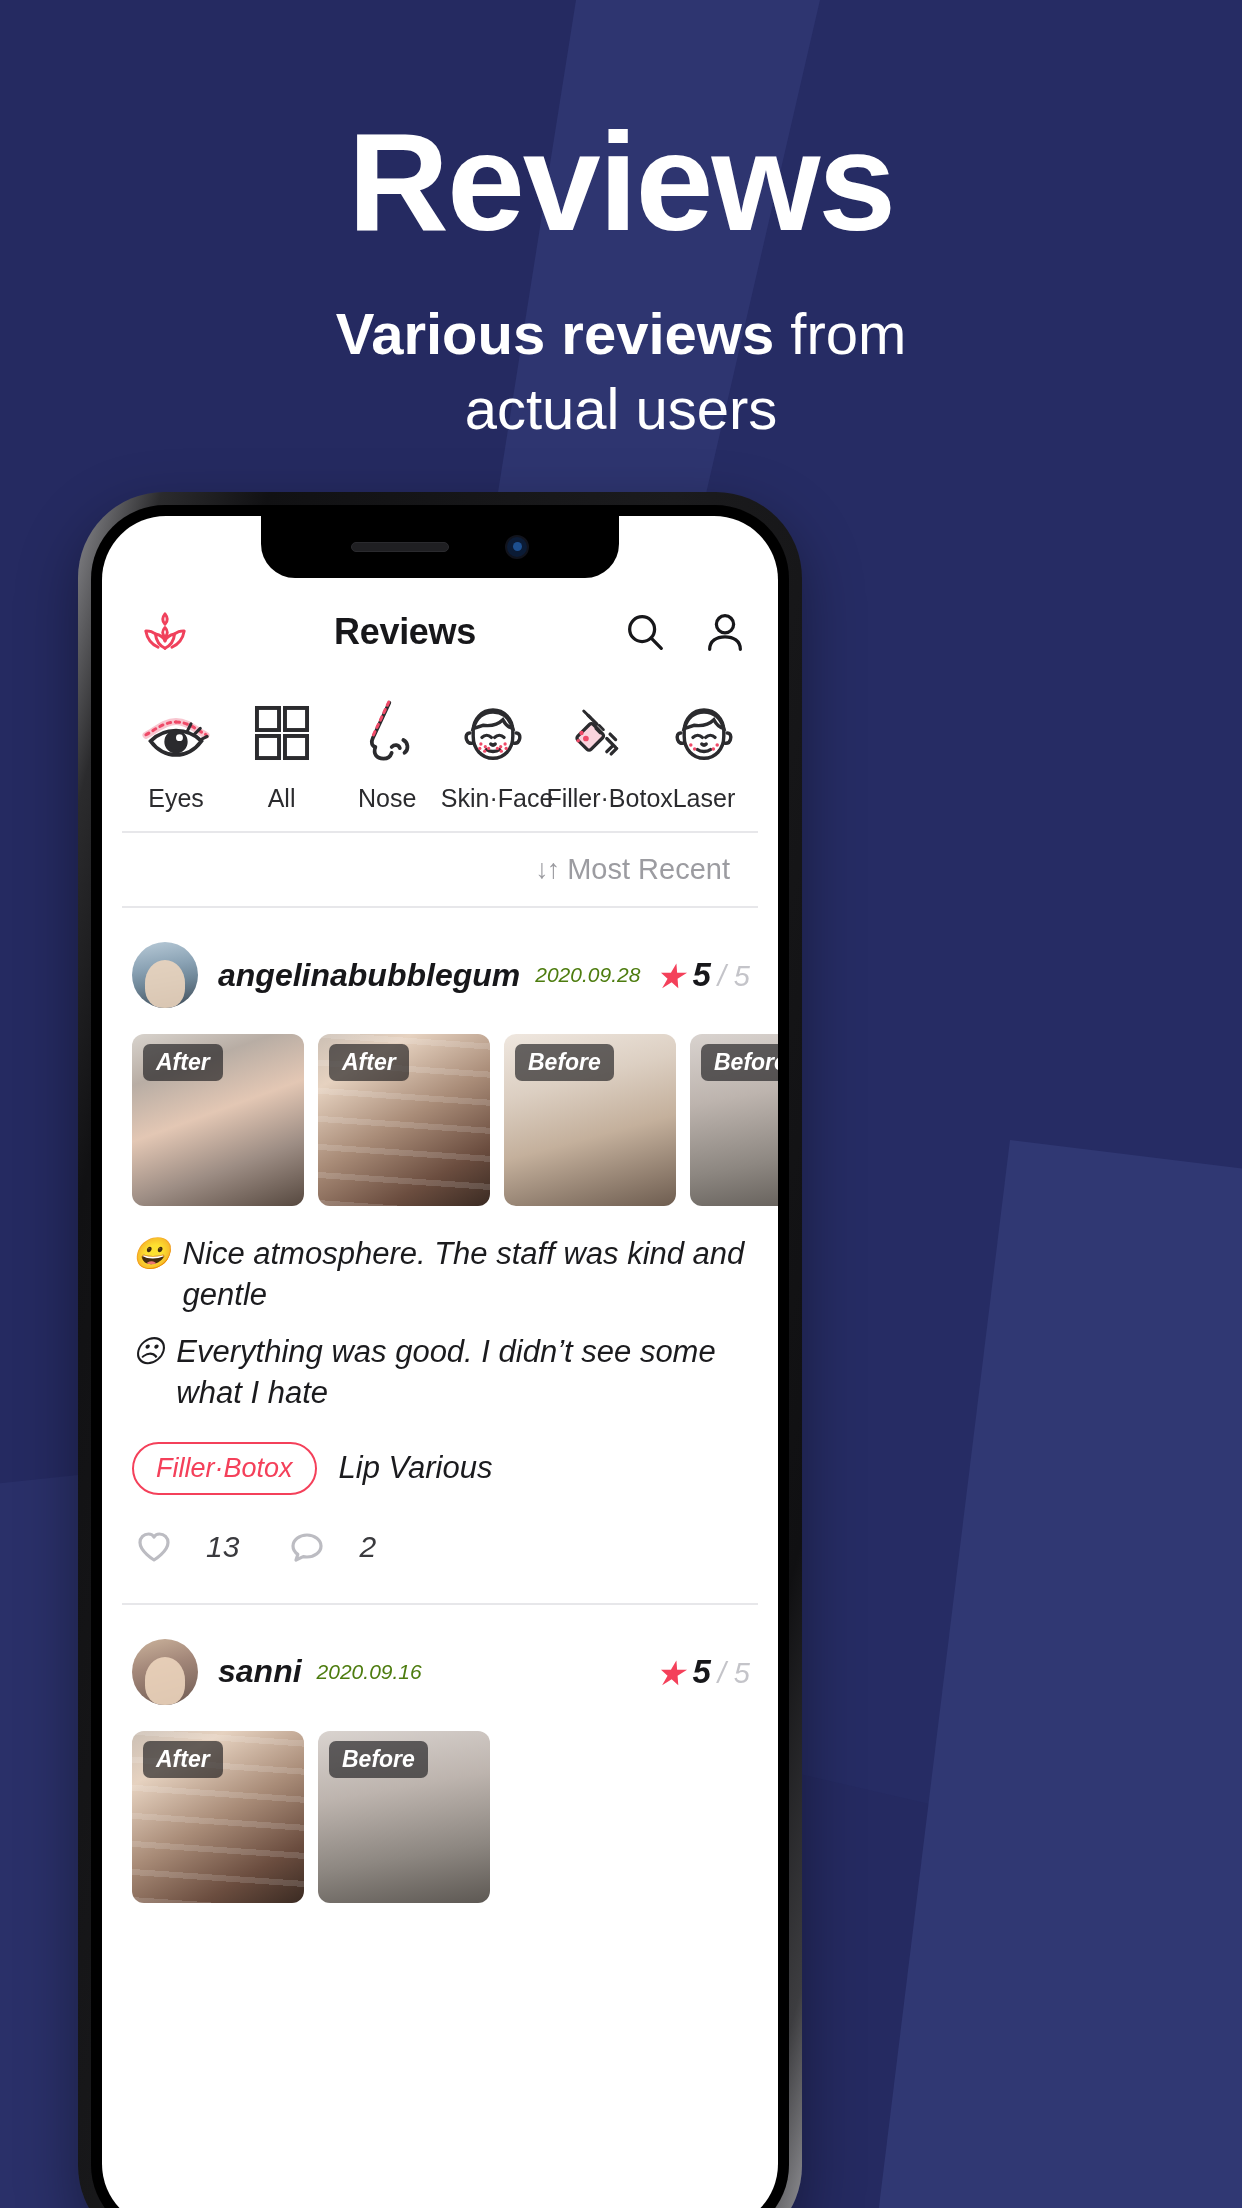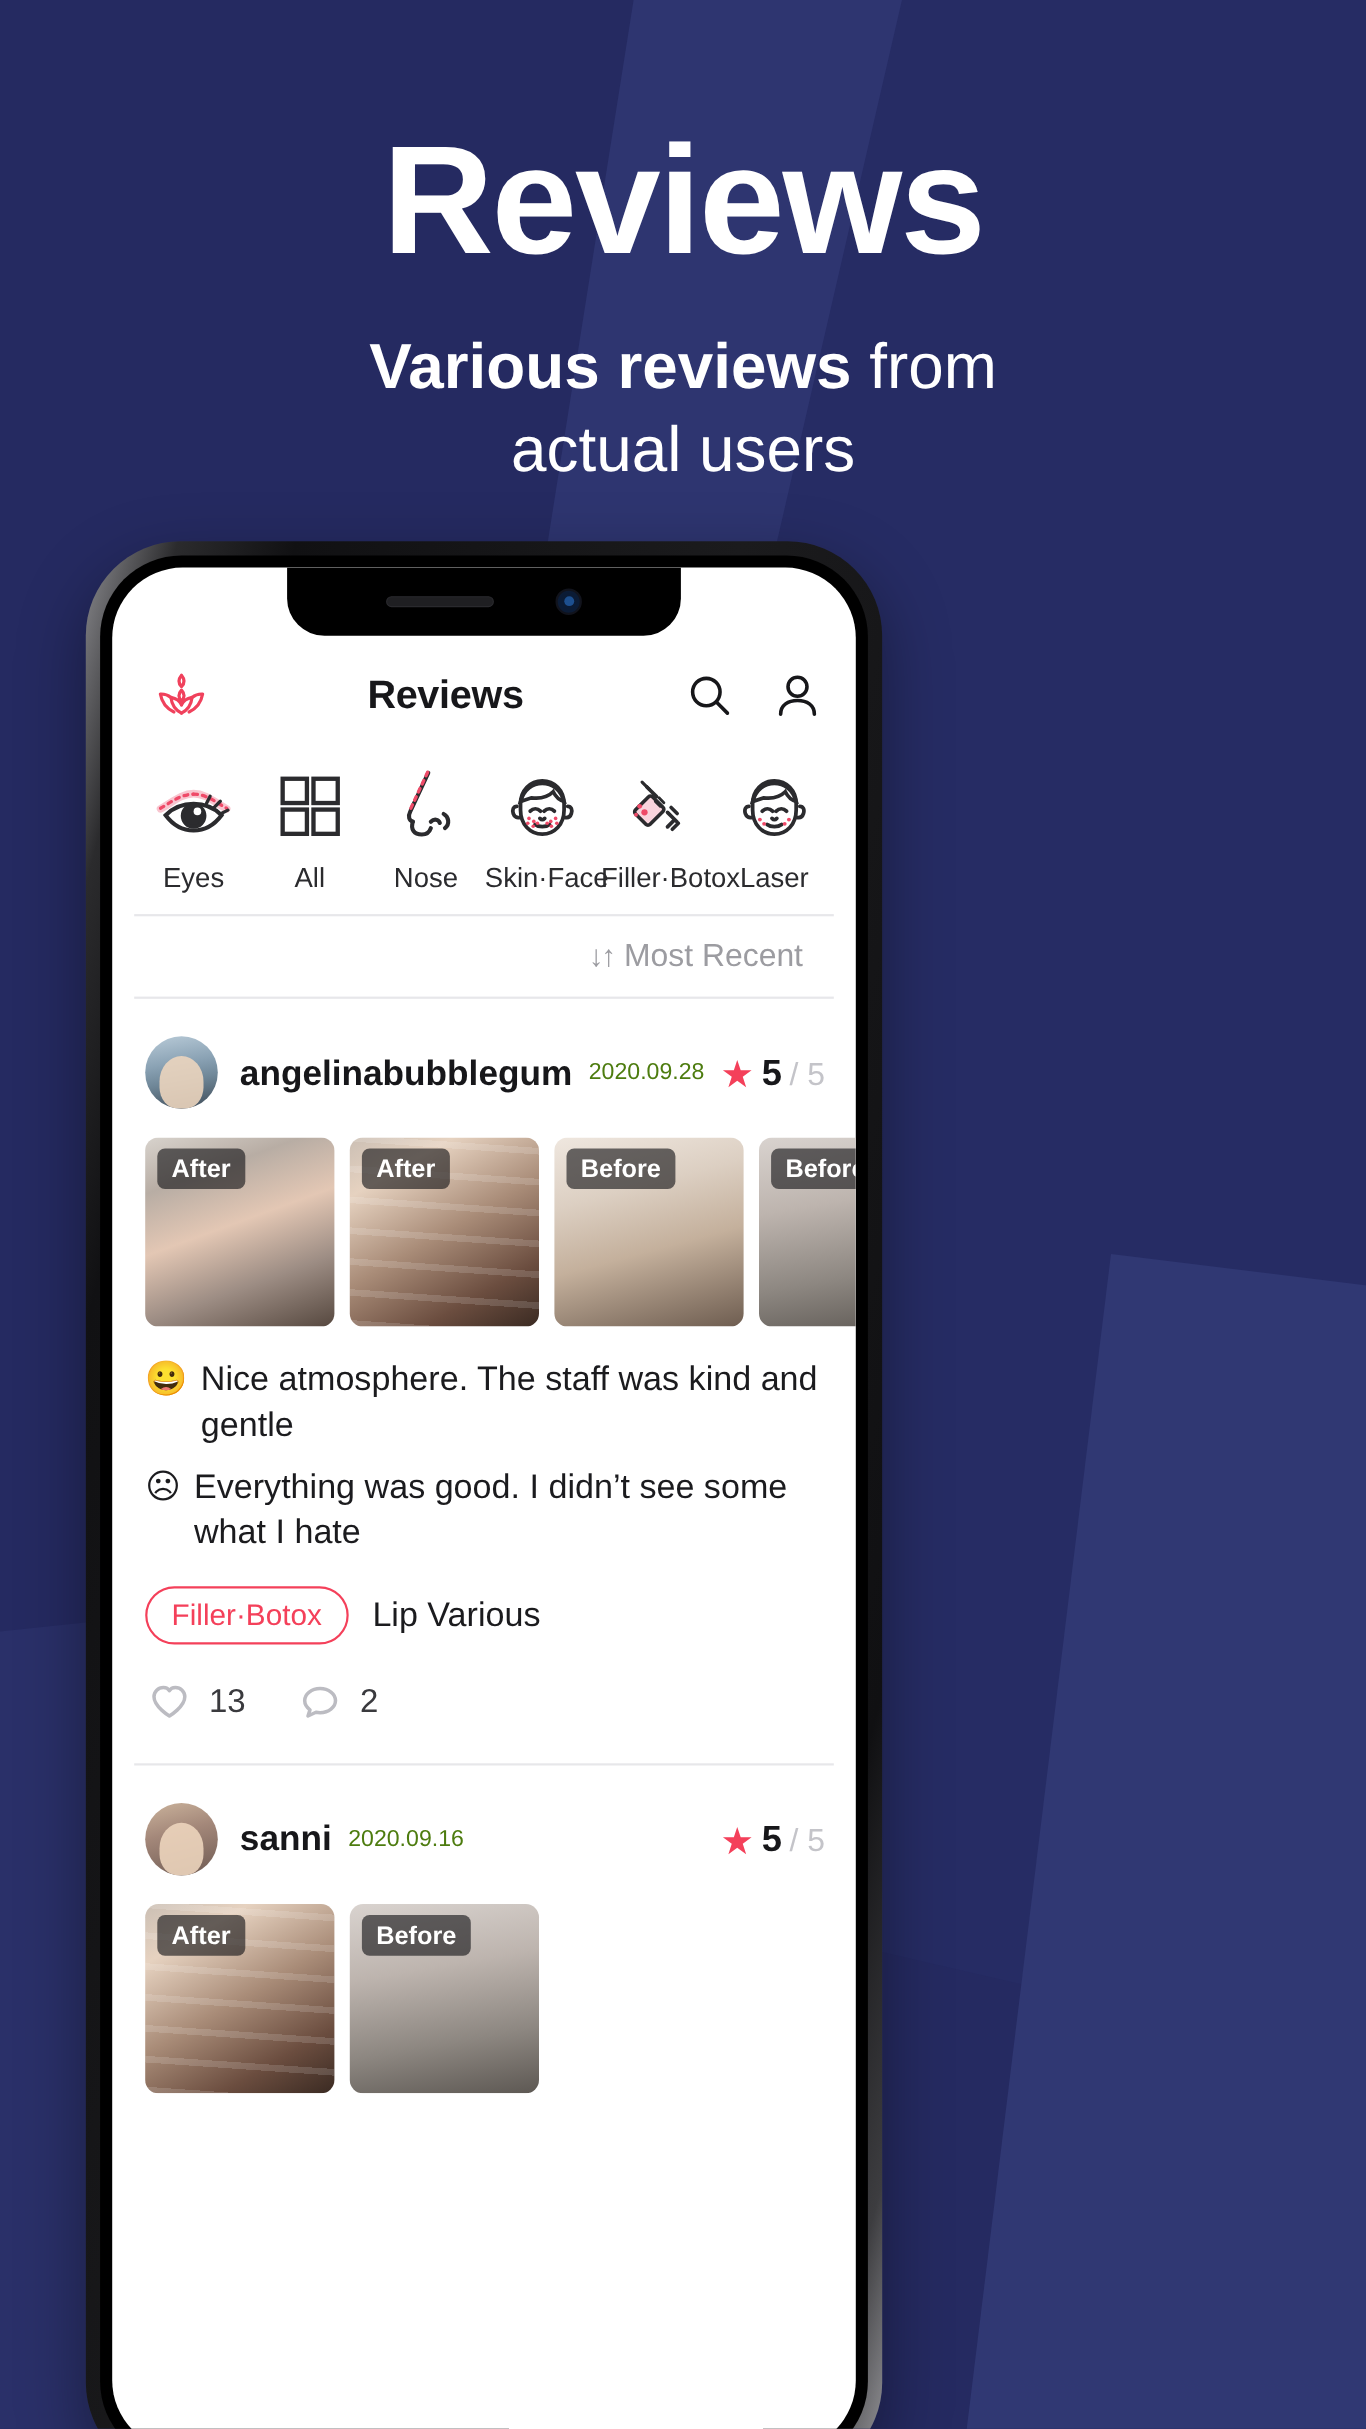--- a/index.html
+++ b/index.html
@@ -150,21 +150,21 @@
   .sortrow {
     display:flex; justify-content:flex-end; align-items:center;
     padding:20px 28px 20px 0;
     margin:0 20px;
     border-bottom:2px solid #e7e7ea;
   }
   .sort-btn { display:flex; align-items:center; gap:9px; color:#9c9ca1; font-size:29px; }
   .sort-arrows { font-size:27px; letter-spacing:-2px; }
 
   
-  .review { padding:34px 0 0 0; }
+  .review { padding:34px 0 0 0;font-style:italic; }
   .rv-head { display:flex; align-items:center; padding:0 28px 0 30px; }
   .avatar {
     width:66px; height:66px; border-radius:50%;
     flex:0 0 auto; overflow:hidden; position:relative;
     background:linear-gradient(170deg,#b9cbd8 0%,#8aa2b4 38%,#6f8798 60%,#3e4a56 100%);
   }
   .avatar.a2 { background:linear-gradient(165deg,#cbb39c 0%,#a4887a 40%,#6e5a52 100%); }
   .avatar::after{
     content:""; position:absolute; left:19%; top:28%;
     width:62%; height:72%;
@@ -216,21 +216,21 @@
   .emo { font-size:31px; line-height:1.32; flex:0 0 auto; }
 
   .tags { display:flex; align-items:center; gap:22px; padding:28px 30px 0 30px; }
   .pill {
     border:2px solid #f4405a; color:#f4405a;
     font-size:27px; padding:9px 22px; border-radius:40px;
   }
   .tag-text { font-size:31px; color:#1b1b1e; }
 
   .metrics { display:flex; align-items:center; gap:48px; padding:32px 30px 0 32px; }
-  .metric { display:flex; align-items:center; gap:16px; }
+  .metric { display:flex; align-items:center; gap:32px; }
   .metric-val { font-size:30px; color:#3a3a3e; }
   .heart-ico { width:40px; height:40px; }
   .bubble-ico { width:40px; height:40px; }
 
   .card-sep { height:2px; background:#e7e7ea; margin:36px 20px 0 20px; }
 </style>
 </head>
 <body>
 
 <div class="bg-wrap">

